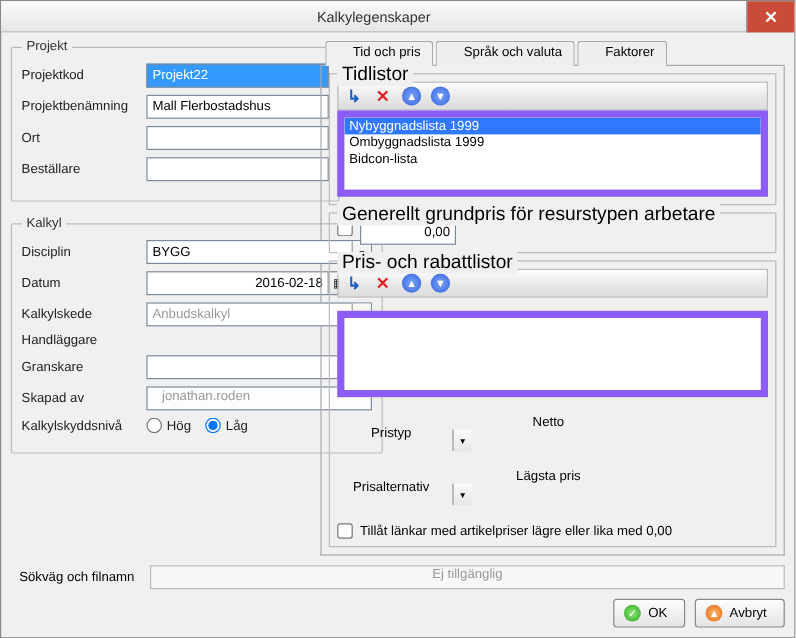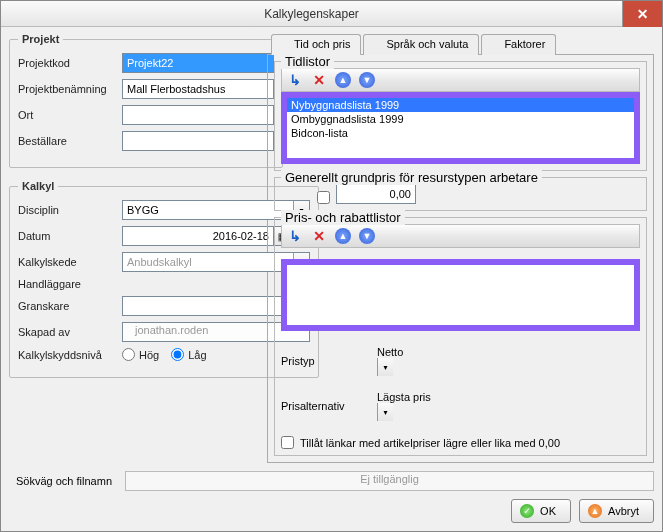--- a/index.html
+++ b/index.html
@@ -66,21 +66,20 @@
   }
   fieldset {
     border: 1px solid #bbb;
     border-radius: 2px;
     padding: 8px 8px 10px 8px;
     margin: 0;
   }
   legend {
     padding: 0 4px;
     color: #333;
-    font-weight: bold;
   }
   .form-row {
     display: flex;
     align-items: center;
     margin-bottom: 6px;
     gap: 6px;
   }
   .form-row label {
     width: 98px;
     color: #222;
@@ -170,21 +169,21 @@
   .inner-group {
     border:1px solid #bbb;
     padding:6px;
     position:relative;
   }
   .inner-group .grp-label {
     position:absolute;
     top:-8px; left:6px;
     background:#f0f0f0;
     padding:0 4px;
-    font-size:13px;
+    font-size:16px;
   }
 
   .toolbar {
     height:24px;
     background: linear-gradient(#fdfdfd 0%, #e9e9e9 50%, #dcdcdc 100%);
     border:1px solid #bbb;
     display:flex;
     align-items:center;
     padding:0 4px;
     gap:6px;
@@ -213,26 +212,26 @@
   .list-item {
     padding:1px 4px;
     cursor:pointer;
   }
   .list-item.sel {
     background:#3078ff;
     color:#fff;
   }
 
   .price-row {
-    display:flex; align-items:center; gap:6px; margin-top:4px;
+    display:flex; align-items:center; gap:6px; margin-top:4px;text-align:center;
   }
   .price-row label { width:90px; }
   .price-row .select { flex:0 0 160px; }
 
-  .grundpris-row { display:flex; align-items:flex-end; gap:6px;margin-left:36px; }
+  .grundpris-row { display:flex; align-items:flex-start; gap:6px; }
   .grundpris-row input[type="text"] {
     width:80px; height:20px; border:1px solid #7a8a99; text-align:right; padding:1px 4px;
     font-family:inherit; font-size:11px;
   }
 
   .chk-row { display:flex; align-items:center; gap:6px; margin-top:4px; }
 
   .footer-row {
     display:flex; align-items:center;
     padding:4px 8px;

